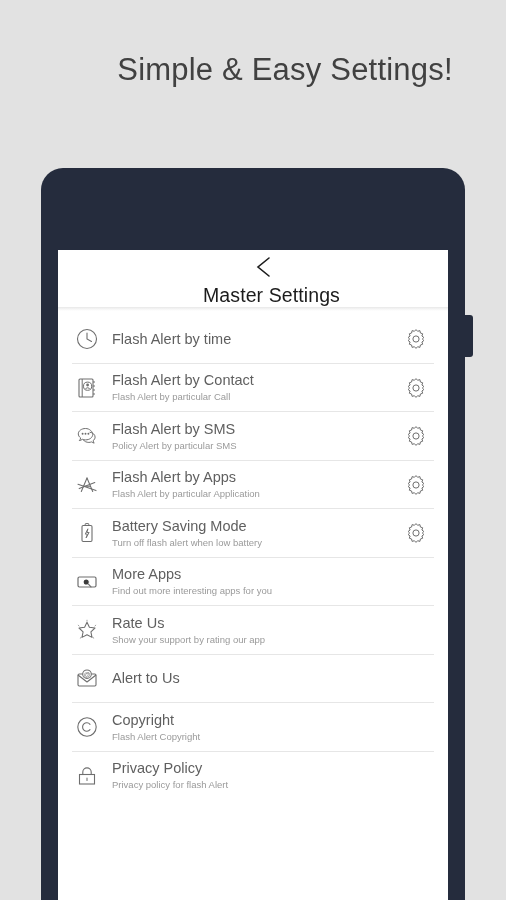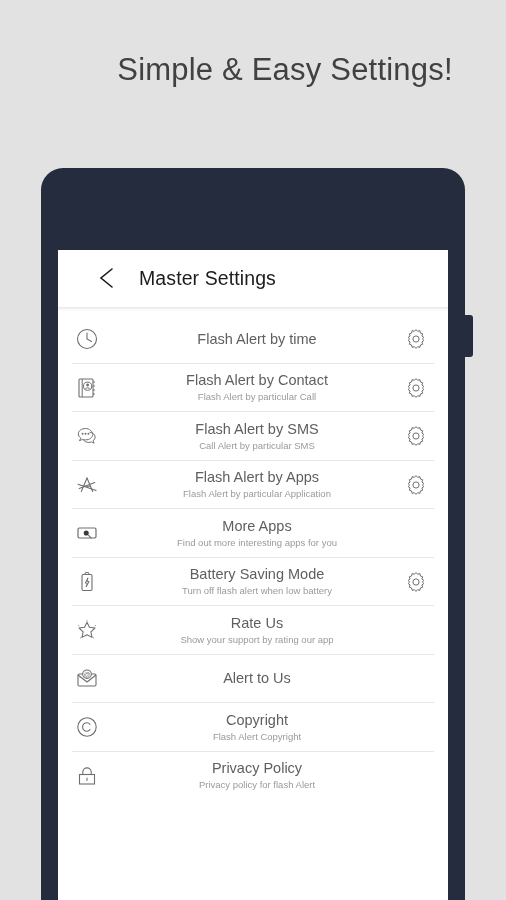--- a/index.html
+++ b/index.html
@@ -62,22 +62,23 @@
     overflow: hidden;
   }
 
   
   .appbar {
     height: 57px;
     background: #ffffff;
     display: flex;
     align-items: center;
     box-sizing: border-box;
-    padding-left: 32px;
+    padding-left: 22px;
     border-bottom: 1px solid #ffffff;
+    flex-direction: column;
   }
   .back-btn {
     width: 34px;
     height: 34px;
     display: flex;
     align-items: center;
     justify-content: center;
     flex: 0 0 auto;
   }
   .appbar-title {
@@ -120,21 +121,20 @@
     align-items: center;
     justify-content: center;
     margin-right: 10px;
   }
   .row-text {
     flex: 1 1 auto;
     min-width: 0;
     display: flex;
     flex-direction: column;
     justify-content: center;
-    align-items: center;
   }
   .row-title {
     font-size: 14.5px;
     color: #5f5f5f;
     line-height: 17px;
     white-space: nowrap;
   }
   .row-sub {
     font-size: 9.5px;
     color: #9a9a9a;
@@ -229,21 +229,21 @@
         <svg width="24" height="24" viewBox="0 0 24 24">
           <path d="M10.5 4.5c-4 0-7.2 2.4-7.2 5.4 0 1.6.9 3 2.3 4-.1 1.1-.6 2-1.3 2.7 1.2-.2 2.3-.7 3.1-1.3 1 .4 2 .6 3.1.6 4 0 7.2-2.4 7.2-5.4S14.5 4.5 10.5 4.5Z" fill="none" stroke="#6e6e6e" stroke-width="1"></path>
           <path d="M14.6 8.2c3.1.3 5.5 2.4 5.5 4.9 0 1.4-.8 2.7-2 3.6.1 1 .5 1.8 1.1 2.4-1-.2-2-.6-2.7-1.2-.8.3-1.7.5-2.6.5-2.4 0-4.5-1-5.6-2.5" fill="none" stroke="#6e6e6e" stroke-width="1"></path>
           <circle cx="7.6" cy="9.7" r="0.95" fill="#6e6e6e"></circle>
           <circle cx="10.5" cy="9.7" r="0.95" fill="#6e6e6e"></circle>
           <circle cx="13.4" cy="9.7" r="0.95" fill="#6e6e6e"></circle>
         </svg>
       </div>
       <div class="row-text">
         <div class="row-title">Flash Alert by SMS</div>
-        <div class="row-sub">Call Alert by particular SMS</div>
+        <div class="row-sub">Policy Alert by particular SMS</div>
       </div>
       <div class="row-action">
         <svg width="24" height="24" viewBox="0 0 24 24">
           <path d="M12 2.6 13.6 4.3 15.9 3.6 16.4 6 18.7 6.8 17.9 9 19.9 10.5 18.3 12 19.9 13.5 17.9 15 18.7 17.2 16.4 18 15.9 20.4 13.6 19.7 12 21.4 10.4 19.7 8.1 20.4 7.6 18 5.3 17.2 6.1 15 4.1 13.5 5.7 12 4.1 10.5 6.1 9 5.3 6.8 7.6 6 8.1 3.6 10.4 4.3Z" fill="none" stroke="#6e6e6e" stroke-width="1" stroke-linejoin="round"></path>
           <circle cx="12" cy="12" r="3.1" fill="none" stroke="#6e6e6e" stroke-width="1"></circle>
         </svg>
       </div>
       <div class="divider"></div>
     </div>
 
@@ -266,52 +266,52 @@
           <path d="M12 2.6 13.6 4.3 15.9 3.6 16.4 6 18.7 6.8 17.9 9 19.9 10.5 18.3 12 19.9 13.5 17.9 15 18.7 17.2 16.4 18 15.9 20.4 13.6 19.7 12 21.4 10.4 19.7 8.1 20.4 7.6 18 5.3 17.2 6.1 15 4.1 13.5 5.7 12 4.1 10.5 6.1 9 5.3 6.8 7.6 6 8.1 3.6 10.4 4.3Z" fill="none" stroke="#6e6e6e" stroke-width="1" stroke-linejoin="round"></path>
           <circle cx="12" cy="12" r="3.1" fill="none" stroke="#6e6e6e" stroke-width="1"></circle>
         </svg>
       </div>
       <div class="divider"></div>
     </div>
 
     <div class="row">
       <div class="row-icon">
         <svg width="24" height="24" viewBox="0 0 24 24">
+          <rect x="7" y="4.5" width="10" height="16" rx="1.2" fill="none" stroke="#6e6e6e" stroke-width="1.1"></rect>
+          <rect x="10.2" y="2.6" width="3.6" height="1.9" rx="0.5" fill="none" stroke="#6e6e6e" stroke-width="1"></rect>
+          <path d="M12.9 7.8 10.3 13.1h2.1l-1.3 3.8 3-5.4h-2.2Z" fill="none" stroke="#6e6e6e" stroke-width="0.95" stroke-linejoin="round"></path>
+        </svg>
+      </div>
+      <div class="row-text">
+        <div class="row-title">Battery Saving Mode</div>
+        <div class="row-sub">Turn off flash alert when low battery</div>
+      </div>
+      <div class="row-action">
+        <svg width="24" height="24" viewBox="0 0 24 24">
+          <path d="M12 2.6 13.6 4.3 15.9 3.6 16.4 6 18.7 6.8 17.9 9 19.9 10.5 18.3 12 19.9 13.5 17.9 15 18.7 17.2 16.4 18 15.9 20.4 13.6 19.7 12 21.4 10.4 19.7 8.1 20.4 7.6 18 5.3 17.2 6.1 15 4.1 13.5 5.7 12 4.1 10.5 6.1 9 5.3 6.8 7.6 6 8.1 3.6 10.4 4.3Z" fill="none" stroke="#6e6e6e" stroke-width="1" stroke-linejoin="round"></path>
+          <circle cx="12" cy="12" r="3.1" fill="none" stroke="#6e6e6e" stroke-width="1"></circle>
+        </svg>
+      </div>
+      <div class="divider"></div>
+    </div>
+
+    <div class="row">
+      <div class="row-icon">
+        <svg width="24" height="24" viewBox="0 0 24 24">
           <rect x="3" y="7" width="18" height="10" rx="1.4" fill="none" stroke="#6e6e6e" stroke-width="1.2"></rect>
           <circle cx="11.2" cy="12" r="3.1" fill="#3b3b3b"></circle>
           <circle cx="11.2" cy="12" r="3.1" fill="none" stroke="#ffffff" stroke-width="1.1"></circle>
           <line x1="13.4" y1="14.2" x2="16" y2="16.8" stroke="#6e6e6e" stroke-width="1.2" stroke-linecap="round"></line>
         </svg>
       </div>
       <div class="row-text">
         <div class="row-title">More Apps</div>
         <div class="row-sub">Find out more interesting apps for you</div>
       </div>
       <div class="row-action empty"></div>
-      <div class="divider"></div>
-    </div>
-
-    <div class="row">
-      <div class="row-icon">
-        <svg width="24" height="24" viewBox="0 0 24 24">
-          <rect x="7" y="4.5" width="10" height="16" rx="1.2" fill="none" stroke="#6e6e6e" stroke-width="1.1"></rect>
-          <rect x="10.2" y="2.6" width="3.6" height="1.9" rx="0.5" fill="none" stroke="#6e6e6e" stroke-width="1"></rect>
-          <path d="M12.9 7.8 10.3 13.1h2.1l-1.3 3.8 3-5.4h-2.2Z" fill="none" stroke="#6e6e6e" stroke-width="0.95" stroke-linejoin="round"></path>
-        </svg>
-      </div>
-      <div class="row-text">
-        <div class="row-title">Battery Saving Mode</div>
-        <div class="row-sub">Turn off flash alert when low battery</div>
-      </div>
-      <div class="row-action">
-        <svg width="24" height="24" viewBox="0 0 24 24">
-          <path d="M12 2.6 13.6 4.3 15.9 3.6 16.4 6 18.7 6.8 17.9 9 19.9 10.5 18.3 12 19.9 13.5 17.9 15 18.7 17.2 16.4 18 15.9 20.4 13.6 19.7 12 21.4 10.4 19.7 8.1 20.4 7.6 18 5.3 17.2 6.1 15 4.1 13.5 5.7 12 4.1 10.5 6.1 9 5.3 6.8 7.6 6 8.1 3.6 10.4 4.3Z" fill="none" stroke="#6e6e6e" stroke-width="1" stroke-linejoin="round"></path>
-          <circle cx="12" cy="12" r="3.1" fill="none" stroke="#6e6e6e" stroke-width="1"></circle>
-        </svg>
-      </div>
       <div class="divider"></div>
     </div>
 
     <div class="row">
       <div class="row-icon">
         <svg width="24" height="24" viewBox="0 0 24 24">
           <path d="M12 4.2 14.4 9.3 20 10 15.9 13.9 17 19.4 12 16.7 7 19.4 8.1 13.9 4 10 9.6 9.3Z" fill="none" stroke="#6e6e6e" stroke-width="1.05" stroke-linejoin="round"></path>
           <line x1="3.2" y1="7.2" x2="4.1" y2="8" stroke="#9a9a9a" stroke-width="0.9" stroke-linecap="round"></line>
           <line x1="20.8" y1="7.2" x2="19.9" y2="8" stroke="#9a9a9a" stroke-width="0.9" stroke-linecap="round"></line>
           <line x1="5.5" y1="20.2" x2="6" y2="19.2" stroke="#9a9a9a" stroke-width="0.9" stroke-linecap="round"></line>

